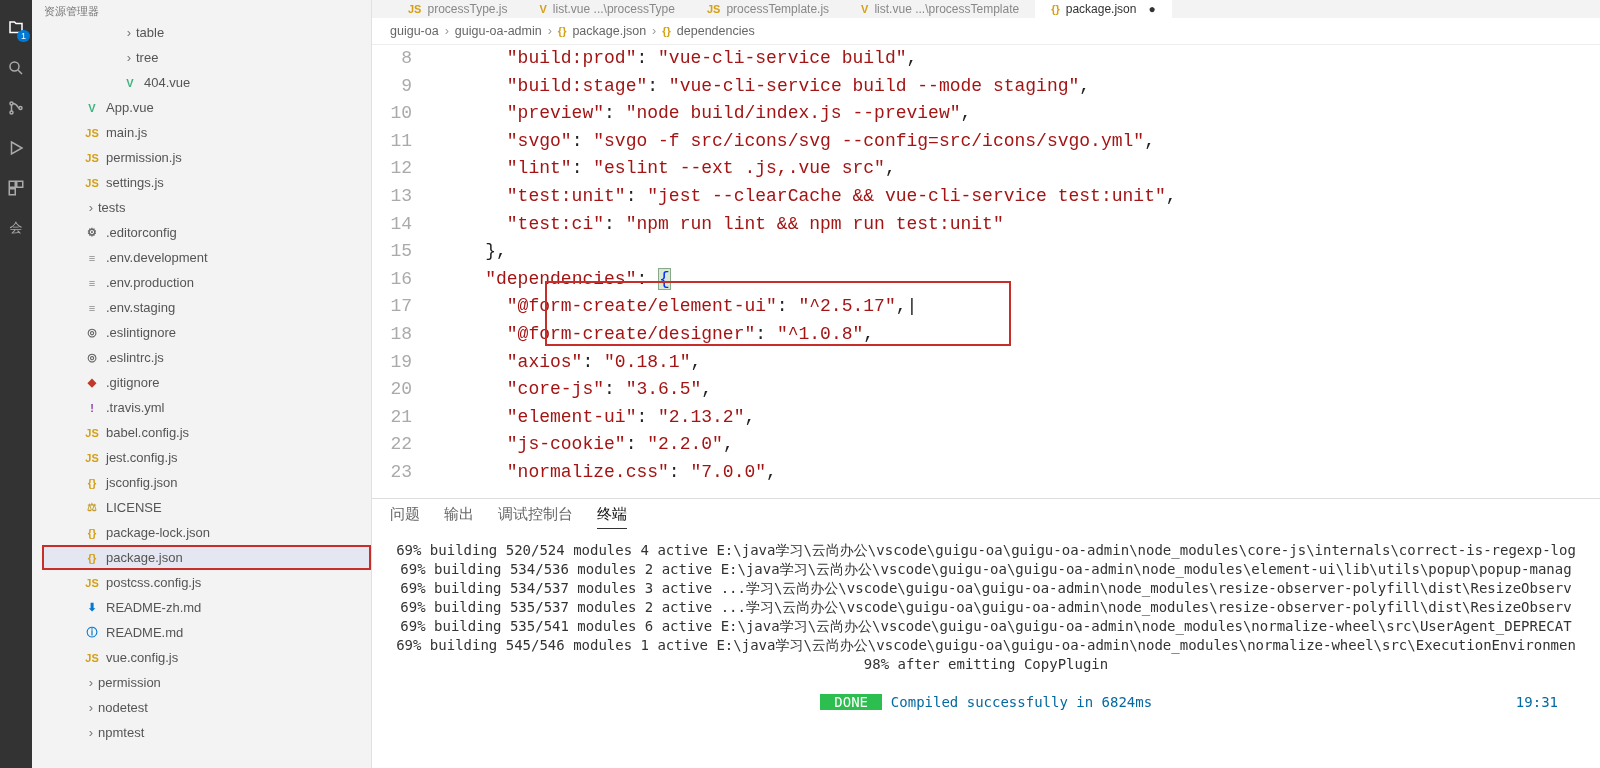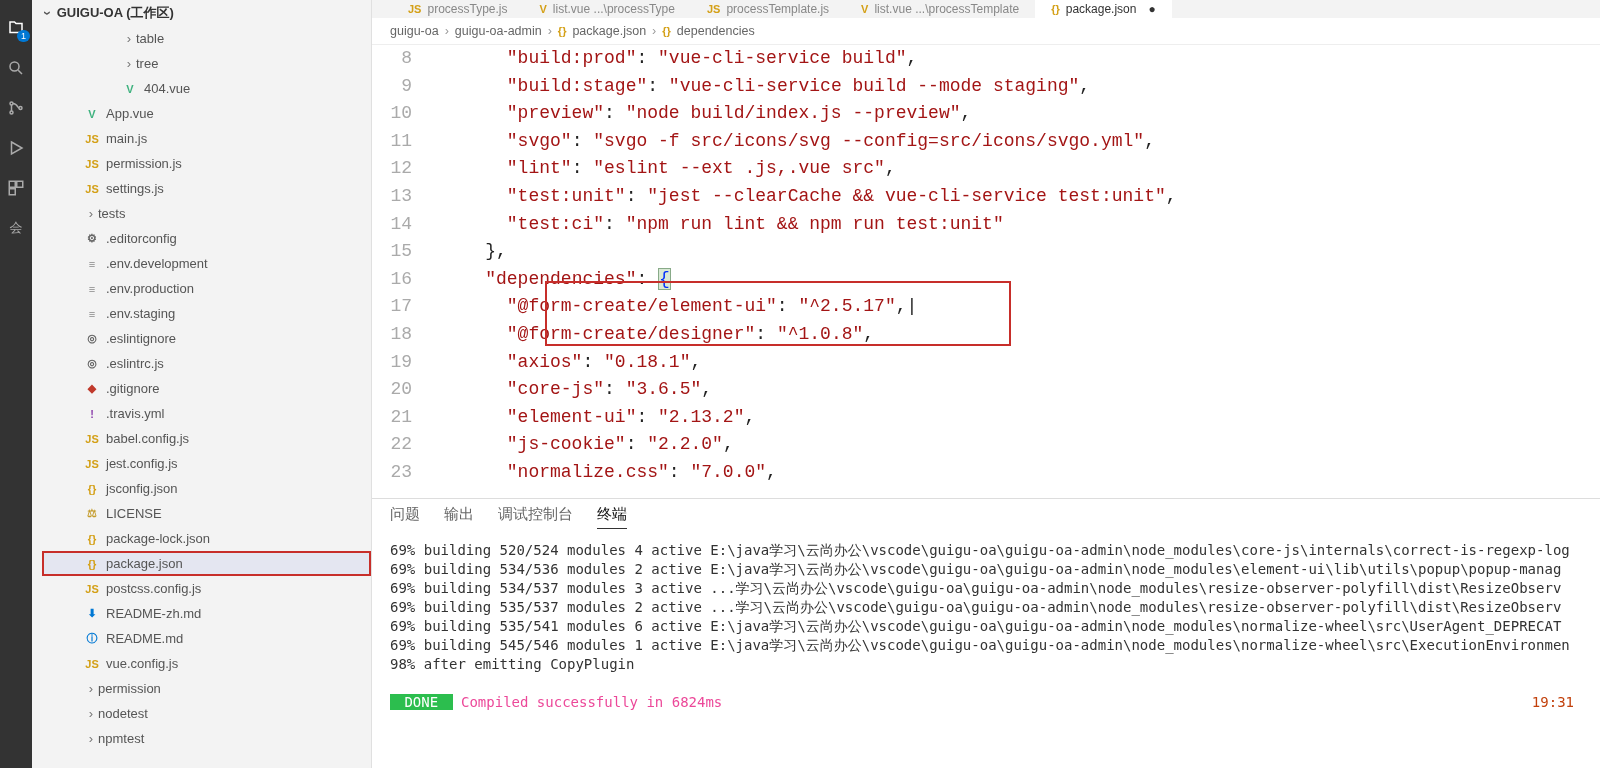--- a/index.html
+++ b/index.html
@@ -200,31 +200,32 @@
 .panel-tab.active { color: #111; border-bottom: 1px solid #333; }
 .terminal {
   flex: 1;
   font-family: Consolas, monospace;
   font-size: 14px;
   color: #333;
   padding: 12px 18px 0 18px;
   white-space: pre;
   overflow: hidden;
   line-height: 19px;
+  text-align: center;
 }
 .done-badge {
   background: #2cbe4e;
   color: #fff;
   padding: 0 6px;
 }
-.done-msg { color: #ec4899; }
+.done-msg { color: #0369a1; }
 .term-time {
   position: absolute;
-  right: 8px;
-  color: #c2410c;
+  right: 24px;
+  color: #0369a1;
 }
 .rel { position: relative; }
 </style>
 </head>
 <body>
 
 <div class="activity-bar">
   <div class="activity-icon active">
     <svg width="18" height="18" viewBox="0 0 24 24" fill="none" stroke="currentColor" stroke-width="2">
         <path d="M4 4h6l2 2h8v12H4z"></path>
@@ -254,21 +255,21 @@
       <svg width="18" height="18" viewBox="0 0 24 24" fill="none" stroke="currentColor" stroke-width="2">
         <rect x="3" y="3" width="8" height="8"></rect>
         <rect x="13" y="3" width="8" height="8"></rect>
         <rect x="3" y="13" width="8" height="8"></rect>
       </svg>
     </div>
   <div class="activity-icon">会</div>
 </div>
 
 <div class="sidebar">
-  <div class="workspace-label">GUIGU-OA (工作区)</div>
+  <div class="sidebar-header">资源管理器</div>
   <div class="tree" id="tree">
       <div class="tree-item deep folder">
         <span class="chevron">›</span>
         <span>table</span>
       </div>
       <div class="tree-item deep folder">
         <span class="chevron">›</span>
         <span>tree</span>
       </div>
       <div class="tree-item deep">

